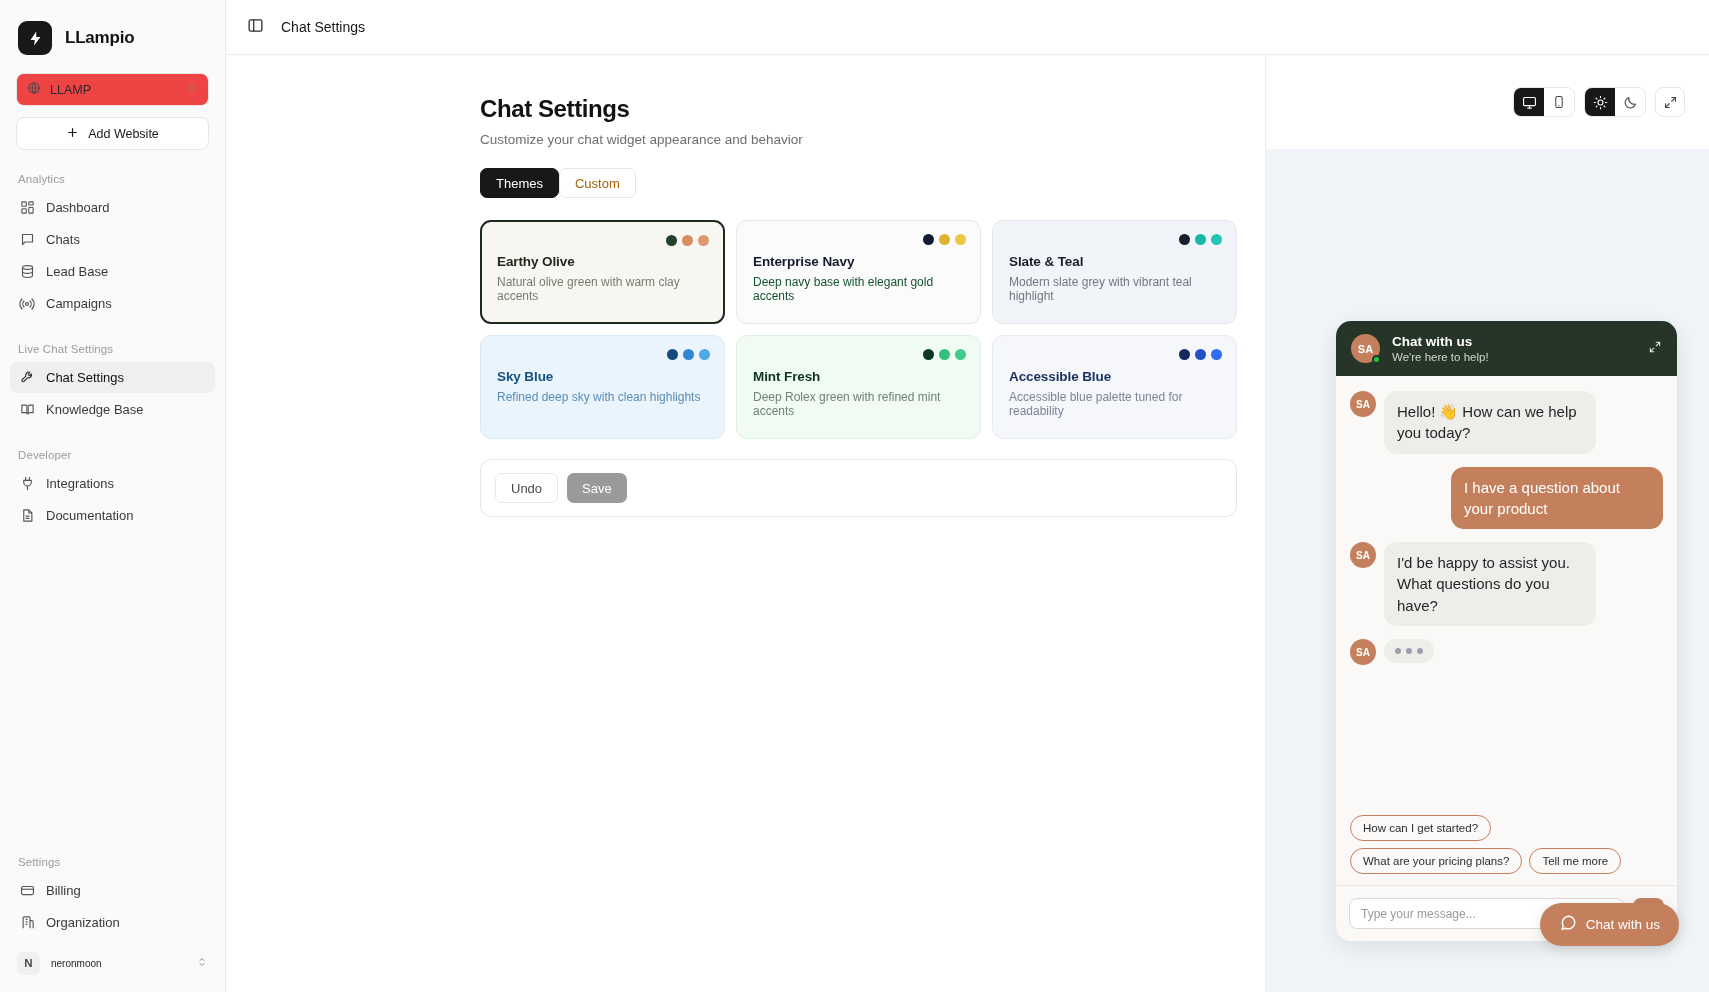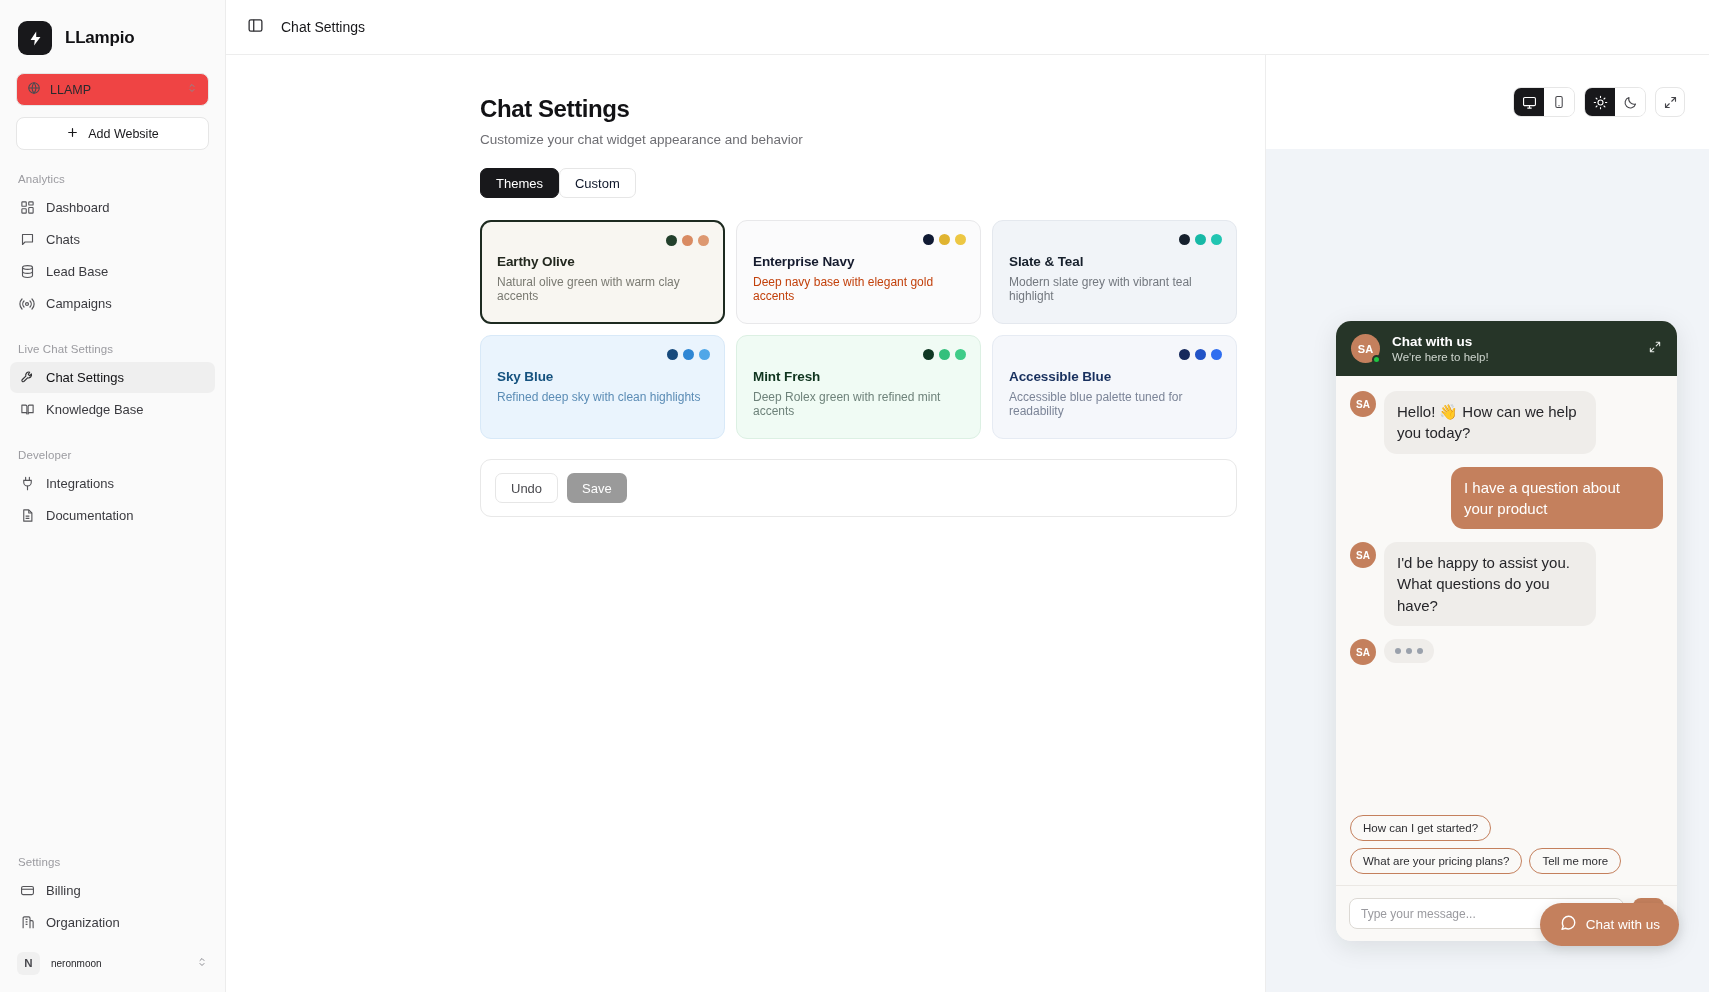--- a/index.html
+++ b/index.html
@@ -84,21 +84,21 @@
   .settings-inner { padding: 0 28px 0 254px; }
   .settings-inner { padding: 0 28px; max-width:1258px; margin-left: 254px;}
 
   .page-title { font-size:24px; font-weight:700; color:#121215; letter-spacing:-0.4px;}
   .page-sub { font-size:13.5px; color:#6e6e73; margin-top: 9px; }
 
   .tabs { display:flex; gap:0; margin-top: 21px; }
   .tab {
     height: 30px; padding: 0 15px; border-radius:7px;
     display:flex; align-items:center; font-size:13px; font-weight:500;
-    border:1px solid #e6e6e6; background:#fff; color:#0f172a;
+    border:1px solid #e6e6e6; background:#fff; color:#a16207;
   }
   .tab.active { background:#18181b; color:#fff; border-color:#18181b; }
 
   .theme-grid {
     margin-top: 22px; display:grid; grid-template-columns: repeat(3, 1fr);
     gap: 11px; max-width: 958px;
   }
   .theme-card {
     position:relative; border:1px solid #e8e8e8; border-radius:11px;
     padding: 17px 16px 20px 16px; min-height: 84px; background:#fff;
@@ -418,21 +418,21 @@
               <div class="theme-desc" style="color:#7a7a72">Natural olive green with warm clay accents</div>
             </div>
 
             <div class="theme-card" style="background:#fbfbfc;border-color:#e8e8ea;">
               <div class="swatches">
                 <span class="swatch" style="background:#101a33"></span>
                 <span class="swatch" style="background:#e0b431"></span>
                 <span class="swatch" style="background:#edc743"></span>
               </div>
               <div class="theme-name" style="color:#151b2e">Enterprise Navy</div>
-              <div class="theme-desc" style="color:#c2410c">Deep navy base with elegant gold accents</div>
+              <div class="theme-desc" style="color:#14532d">Deep navy base with elegant gold accents</div>
             </div>
 
             <div class="theme-card" style="background:#f1f4f8;border-color:#e4e8ee;">
               <div class="swatches">
                 <span class="swatch" style="background:#16202d"></span>
                 <span class="swatch" style="background:#16b8a6"></span>
                 <span class="swatch" style="background:#21c5b2"></span>
               </div>
               <div class="theme-name" style="color:#17202c">Slate &amp; Teal</div>
               <div class="theme-desc" style="color:#73787f">Modern slate grey with vibrant teal highlight</div>

